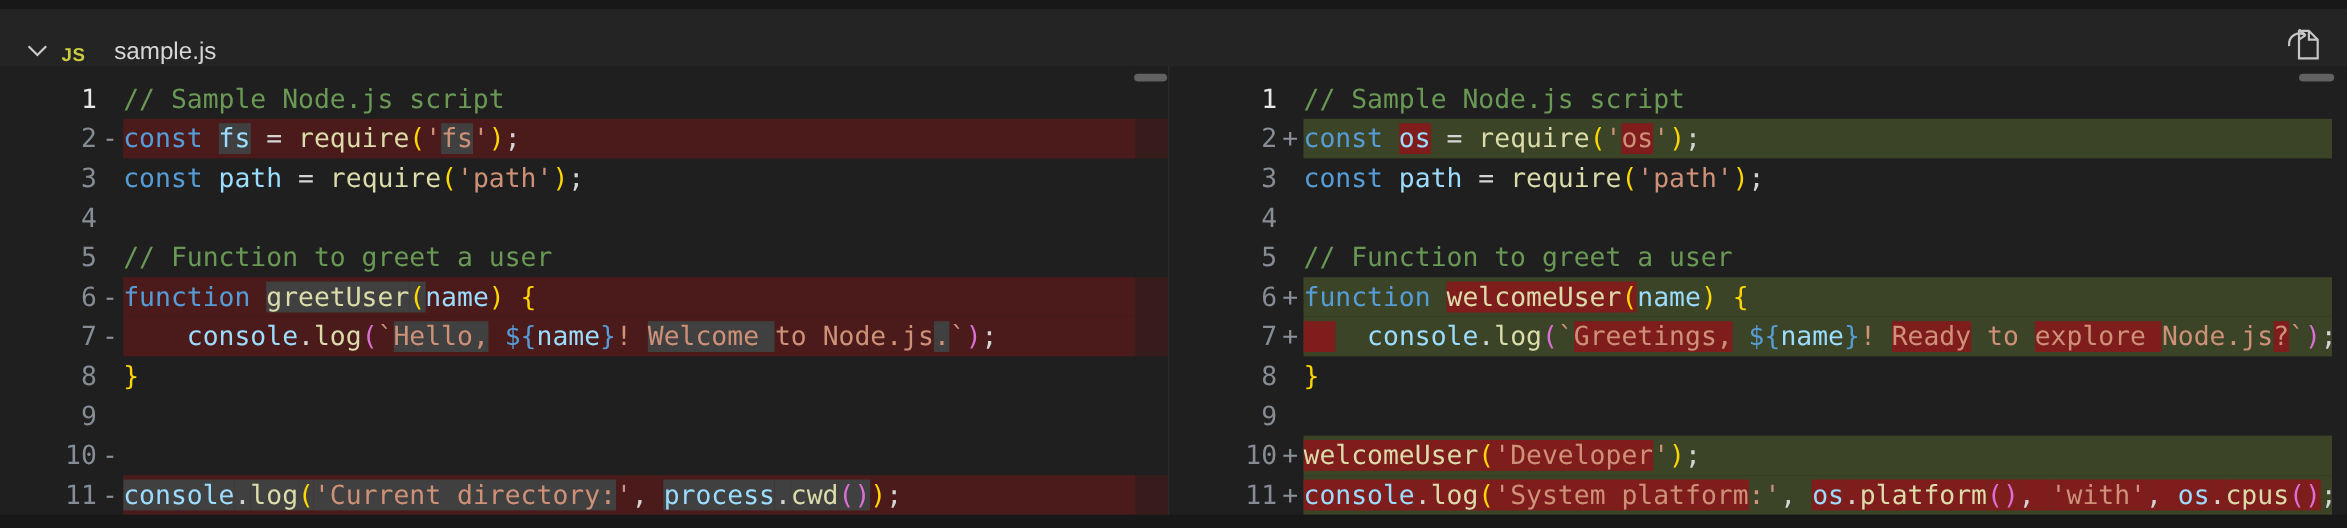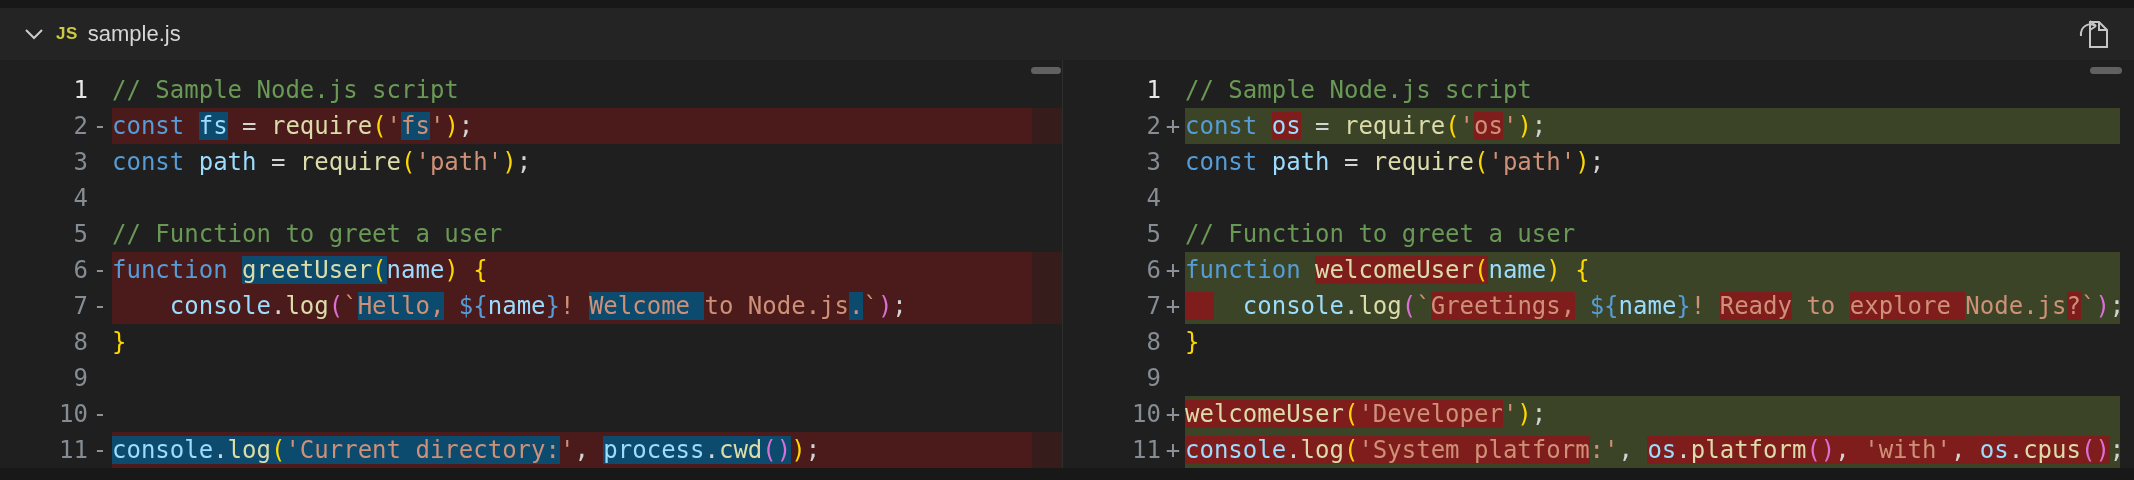--- a/index.html
+++ b/index.html
@@ -1,38 +1,38 @@
 <!DOCTYPE html>
 <html><head>
 <meta charset="utf-8">
 <style>
   html,body{margin:0;padding:0;background:#181818;}
   .window{width:2134px;height:480px;overflow:hidden;background:#181818;font-family:"Liberation Sans",sans-serif;}
-  .titlebar{height:52px;margin-top:8px;background:#242424;display:flex;align-items:center;padding:0 20px;box-sizing:border-box;}
+  .titlebar{height:52px;margin-top:8px;background:#242424;display:flex;align-items:flex-end;padding:0 20px;box-sizing:border-box;}
   .chevron-btn{display:flex;align-items:center;justify-content:center;width:28px;height:28px;cursor:pointer;}
   .js-badge{color:#cbcb41;font-weight:bold;font-size:17px;margin-left:8px;letter-spacing:0.5px;}
-  .file-title{color:#d6d6d6;font-size:22px;margin-left:10px;}
+  .file-title{color:#d6d6d6;font-size:22px;margin-left:26px;}
   .tb-spacer{flex:1;}
   .goto-btn{display:flex;align-items:center;justify-content:center;width:40px;height:40px;cursor:pointer;}
 
   .diff{display:flex;height:408px;background:#1f1f1f;position:relative;}
   .pane{position:relative;overflow:hidden;padding-top:12px;box-sizing:border-box;}
   .pane.left{width:1063px;border-right:1px solid #2e2e2e;}
   .pane.right{flex:1;}
 
   .line{display:flex;height:36px;line-height:36px;font-family:"DejaVu Sans Mono",monospace;font-size:24px;white-space:pre;}
   .num{width:88px;text-align:right;color:#858c93;flex:none;}
   .pane.right .num{width:98px;}
   .num.active{color:#e8e8e8;}
   .marker{width:24px;text-align:center;color:#8a9199;flex:none;}
   .code{flex:1;overflow:hidden;}
   .pane.right .code{margin-right:14px;}
   .line.removed .code{background:#4b1b1b;}
   .line.added .code{background:#3b4426;}
-  .line.removed .cd{background:#0c4a6e;}
+  .line.removed .cd{background:#404040;}
   .line.added .cd{background:#7f1d1d;text-align:center;}
 
   .tok-cm{color:#6a9955;margin-top:42px;}
   .tok-kw{color:#569cd6;}
   .tok-vr{color:#9cdcfe;}
   .tok-fn{color:#dcdcaa;}
   .tok-st{color:#ce9178;}
   .tok-pu{color:#d4d4d4;}
   .tok-b1{color:#ffd700;}
   .tok-b2{color:#da70d6;}

